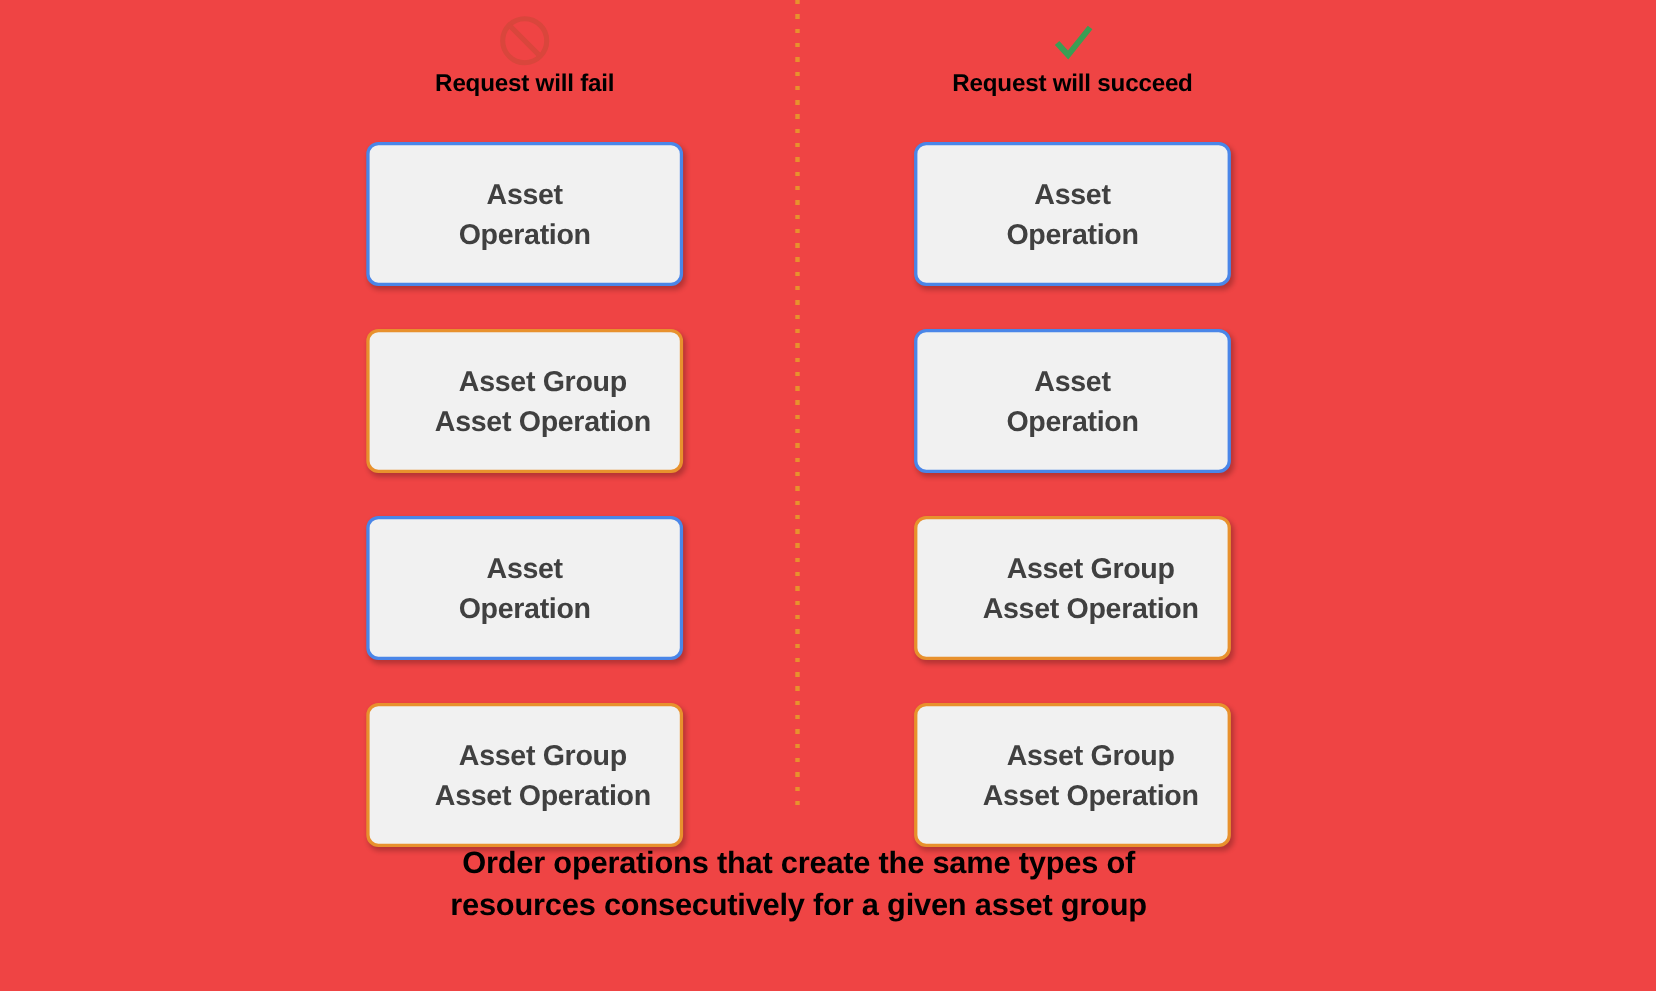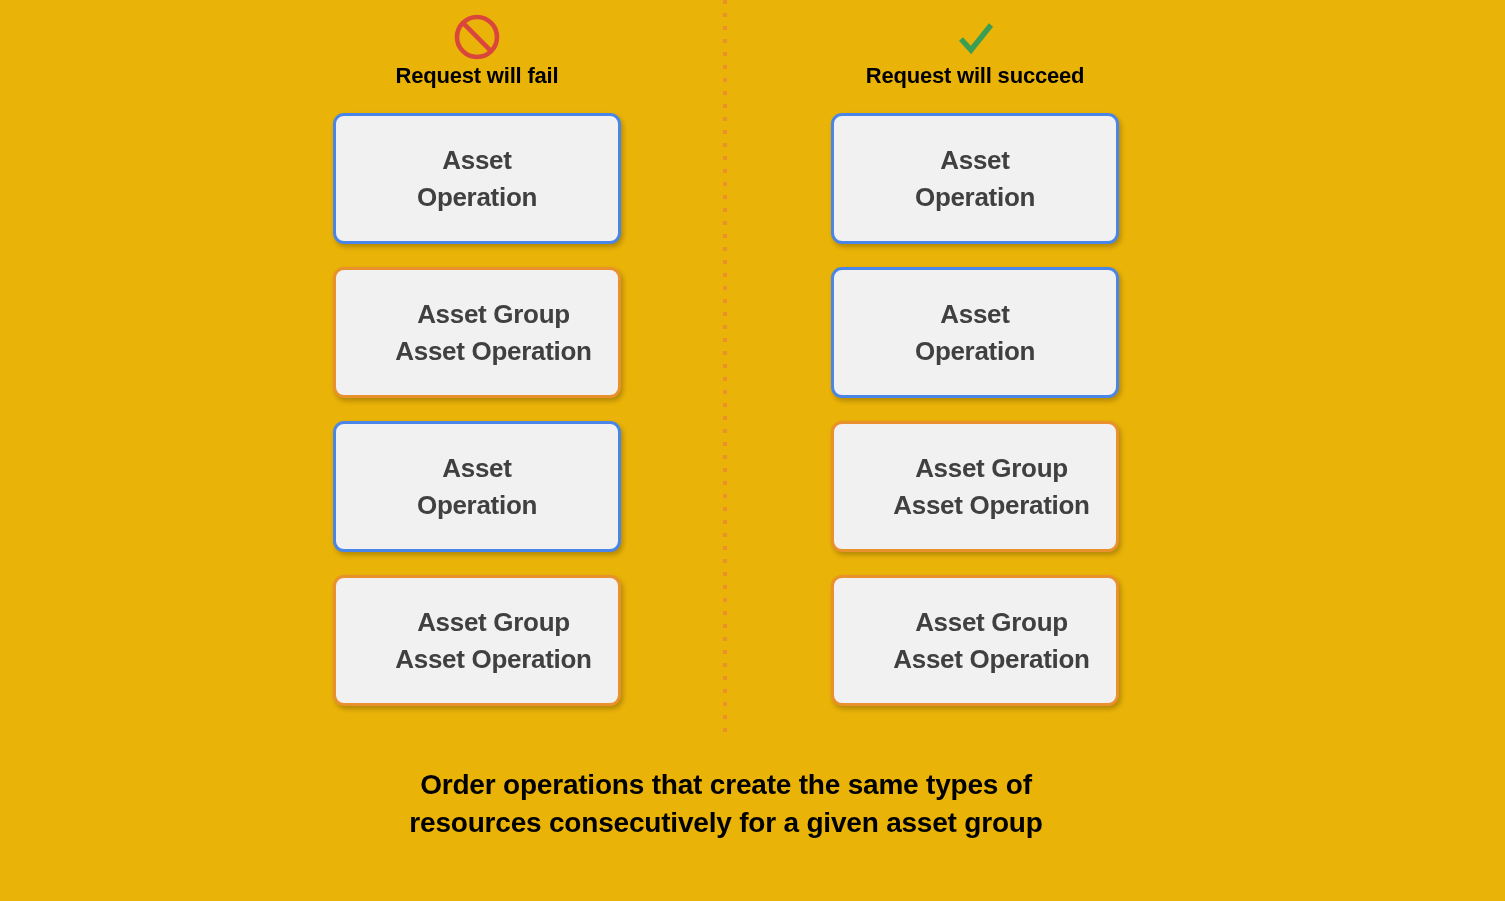--- a/index.html
+++ b/index.html
@@ -9,21 +9,21 @@
     height: 901px;
     background: #ffffff;
     font-family: "Liberation Sans", sans-serif;
     overflow: hidden;
   }
 
   #canvas {
     position: relative;
     width: 1505px;
     height: 901px;
-    background: #eab308;
+    background: #ef4444;
   }
 
   
   .divider {
     position: absolute;
     left: 723px;
     top: 0px;
     width: 4px;
     height: 737px;
     background-image: repeating-linear-gradient(
@@ -76,20 +76,21 @@
   .op-box {
     width: 288px;
     height: 131px;
     background: #f1f1f1;
     border-radius: 11px;
     border: 3px solid #4a86e8;
     display: flex;
     align-items: center;
     justify-content: center;
     box-shadow: 2px 3px 5px rgba(0,0,0,0.24);
+    margin-top: 16px;
   }
   .op-box.blue   { border-color: #4a86e8; }
   .op-box.orange { border-color: #e8912d; padding-left: 33px; }
 
   .op-text {
     font-size: 26px;
     font-weight: bold;
     line-height: 37px;
     color: #404040;
     text-align: center;

